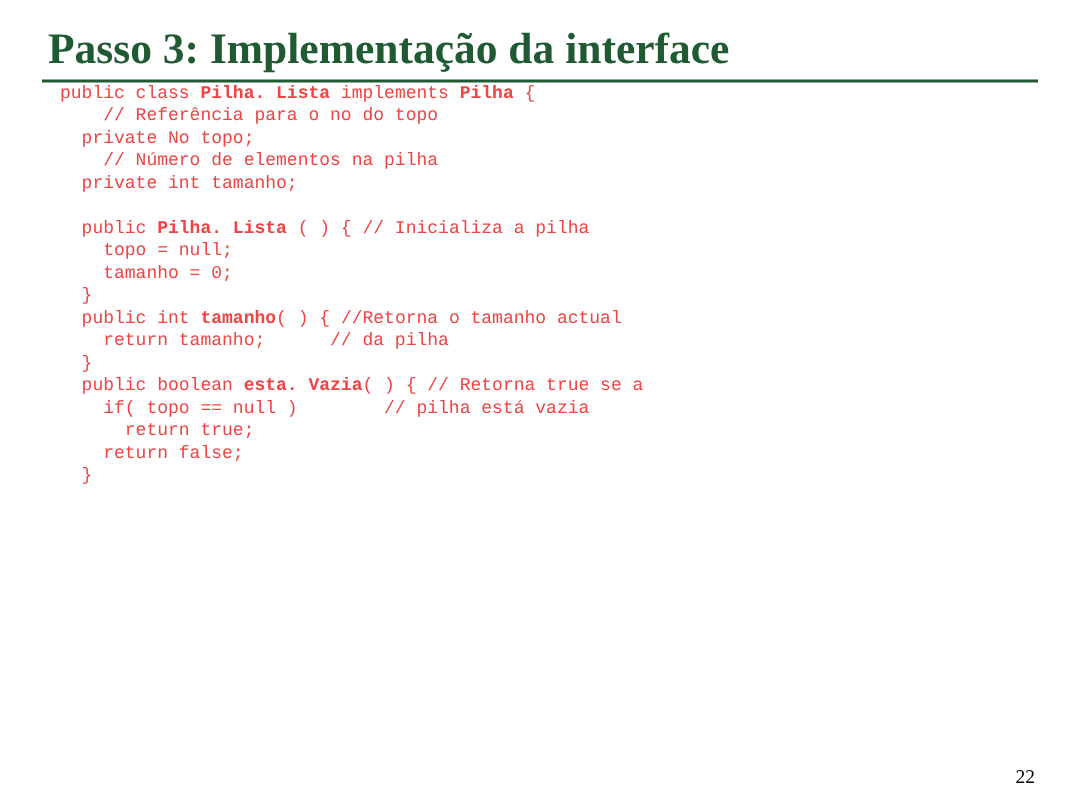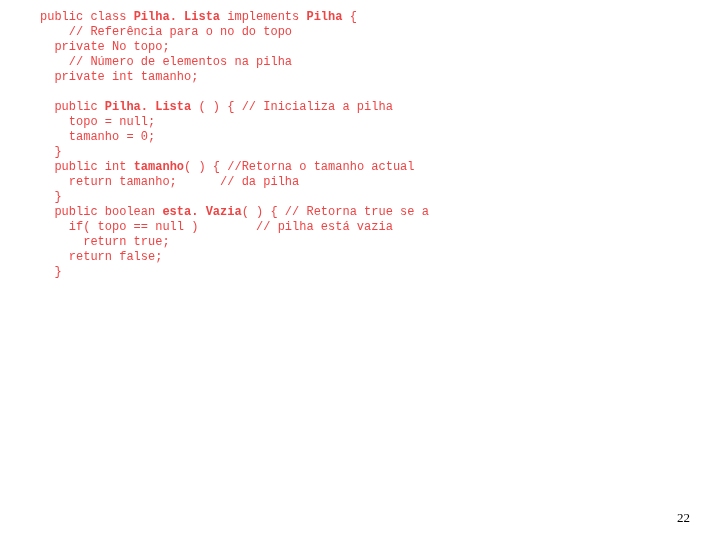--- a/index.html
+++ b/index.html
@@ -48,20 +48,23 @@
     font-family: "Times New Roman", Times, serif;
     color: #000;
     margin-top: 38px;
   }
 </style>
 </head>
 <body>
 
 <div class="slide">
 
+  <div class="title-wrap">
+    <div class="title">Passo 3:  Implementação da interface</div>
+  </div>
 
   <div class="code-block"><span><span>public class </span><span class="b">Pilha. Lista</span><span> implements </span><span class="b">Pilha</span><span> {</span></span>
 <span>    // Referência para o no do topo</span>
 <span>  private No topo;</span>
 <span>    // Número de elementos na pilha</span>
 <span>  private int tamanho;</span>
 <span></span>
 <span><span>  public </span><span class="b">Pilha. Lista</span><span> ( ) { // Inicializa a pilha</span></span>
 <span>    topo = null;</span>
 <span>    tamanho = 0;</span>

